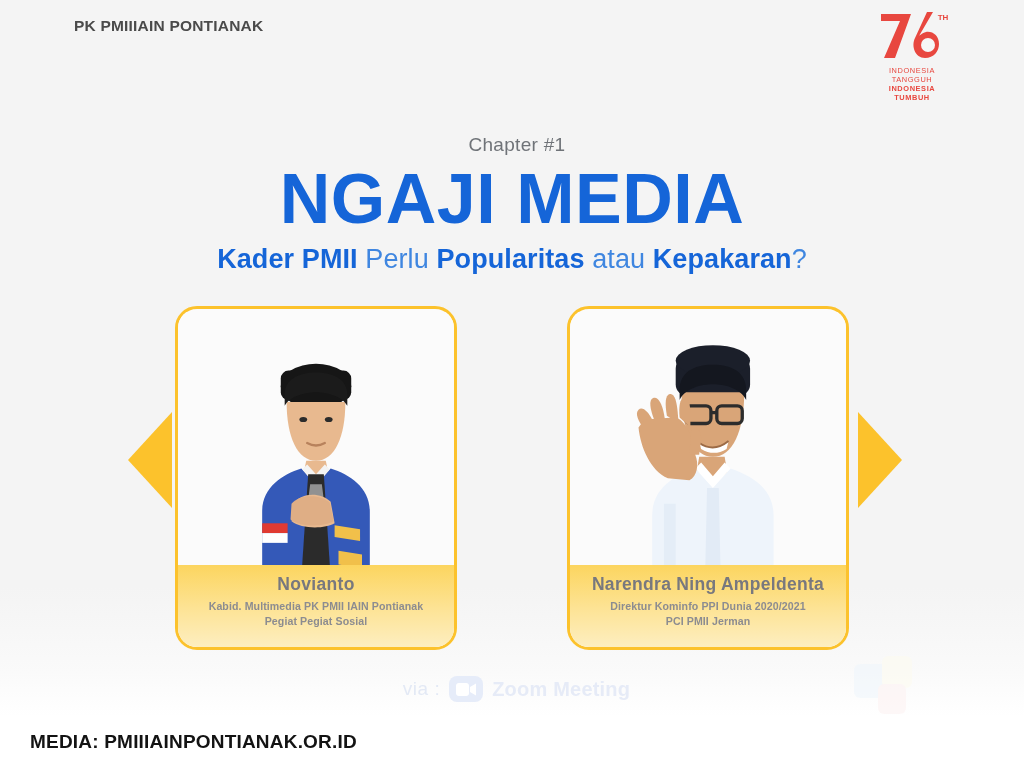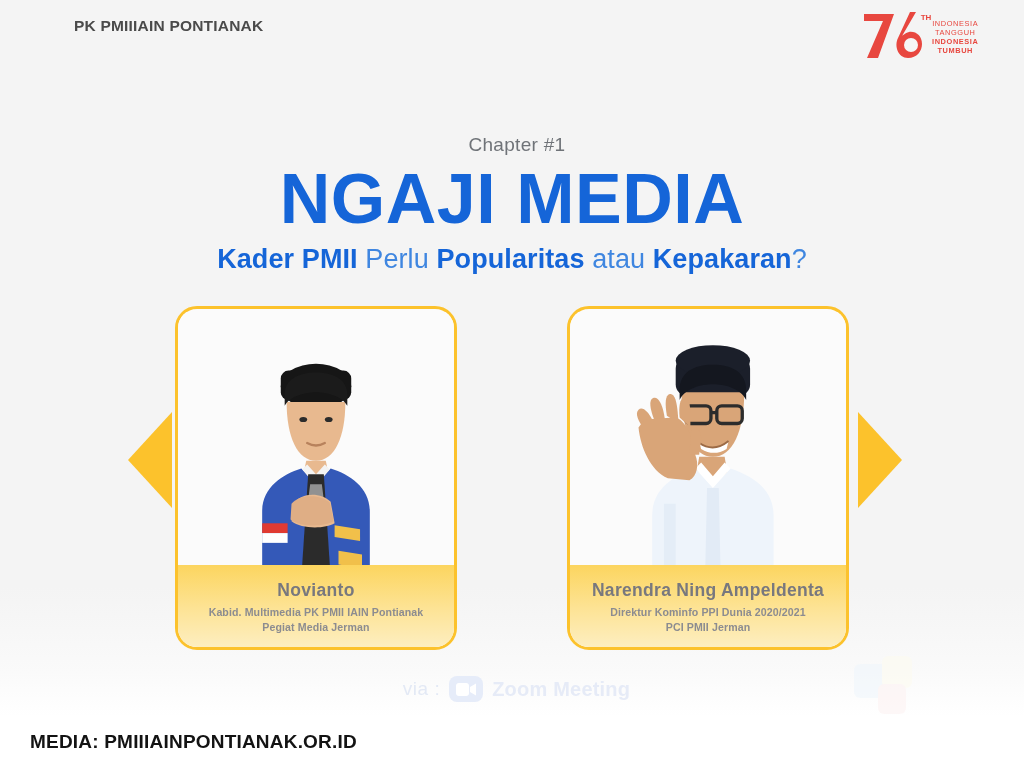--- a/index.html
+++ b/index.html
@@ -50,21 +50,21 @@
     color: #4a4a4a;
     letter-spacing: 0.2px;
     white-space: nowrap;
   }
 
   .anniv {
     position: absolute;
     right: 58px; top: 8px;
     width: 108px;
     display: flex;
-    flex-direction: row;
+    flex-direction: column;
     align-items: center;
   }
   .anniv-num { width: 74px; height: 54px; display: block; }
   .anniv-tag {
     margin-top: 4px;
     text-align: center;
     line-height: 1.22;
   }
   .anniv-tag div {
     font-size: 7.4px;
@@ -145,21 +145,21 @@
     overflow: hidden;
   }
   .photo svg { display: block; width: 100%; height: 100%; }
 
   .caption {
     position: absolute;
     left: 0; bottom: 0;
     width: 100%;
     height: 82px;
     background: linear-gradient(180deg, #fcd55f 0%, #fde394 52%, #fdeec0 100%);
-    padding-top: 15px;
+    padding-top: 9px;
     text-align: center;
   }
   .sp-name {
     font-size: 17.5px;
     font-weight: bold;
     color: #78787e;
     letter-spacing: 0.3px;
     line-height: 1.2;
   }
   .sp-role {
@@ -299,21 +299,21 @@
             <path d="M160 218 L186 222 L186 234 L160 230 Z" fill="#f1c04a"></path>
             <path d="M164 244 L188 248 L188 262 L164 258 Z" fill="#f1c04a"></path>
             <path d="M118 196 C126 184 146 184 156 194 L160 216 C150 222 126 222 116 214 Z" fill="#e8b98f"></path>
             <path d="M116 196 C124 186 146 186 155 195 L159 214 C148 220 126 220 115 212 Z" fill="#dfae85"></path>
           </svg>
         </div>
         <div class="caption">
           <div class="sp-name">Novianto</div>
           <div class="sp-role">
             <div>Kabid. Multimedia PK PMII IAIN Pontianak</div>
-            <div>Pegiat Media Jerman</div>
+            <div>Pegiat Pegiat Sosial</div>
           </div>
         </div>
       </div>
 
       <div class="card">
         <div class="photo">
           <svg viewBox="0 0 282 272" xmlns="http://www.w3.org/2000/svg">
             <rect width="282" height="272" fill="#fbfbfb"></rect>
             <rect x="108" y="46" width="76" height="40" rx="12" fill="#1b1f2a"></rect>
             <ellipse cx="146" cy="50" rx="38" ry="16" fill="#1b1f2a"></ellipse>

